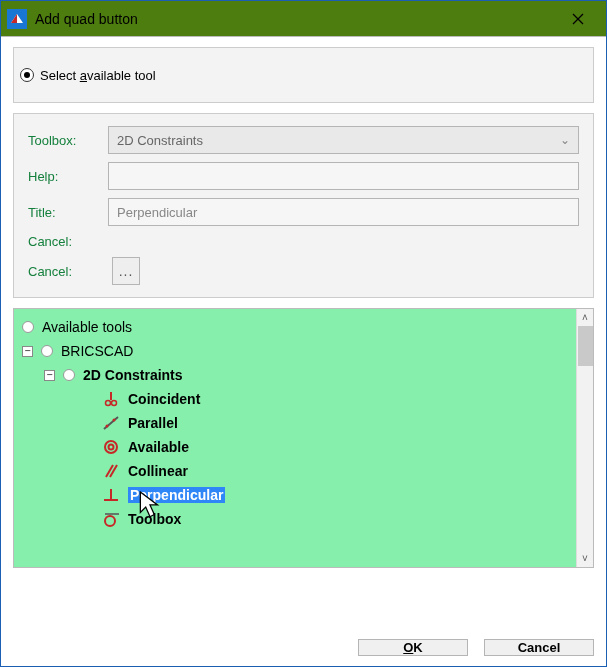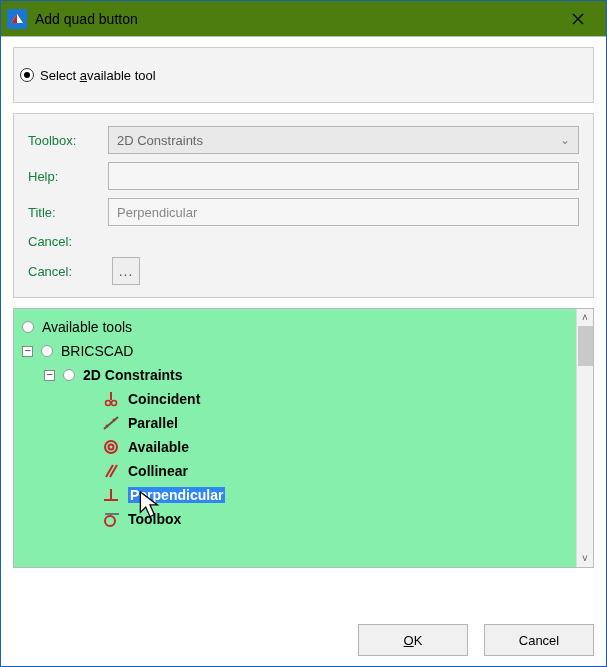--- a/index.html
+++ b/index.html
@@ -115,22 +115,22 @@
   .constraint-icon {
     width:18px; height:18px; display:flex; align-items:center; justify-content:center;
     margin-right:4px;
   }
   .footer {
     position:absolute;
     bottom:10px; left:12px; right:12px;
     display:flex; justify-content:flex-end; gap:16px;
   }
   .btn {
-    width:110px; height:32px; border:1px solid #b5b5b5; background:#f0f0f0;
-    display:flex; align-items:center; justify-content:center;
+    width:110px; height:17px; border:1px solid #b5b5b5; background:#f0f0f0;
+    display:flex; align-items:center; justify-content:center;font-weight:bold;
   }
   .u { text-decoration: underline; }
   .cursor-svg {
     position:absolute;
     width:24px; height:30px;
     pointer-events:none;
   }
 </style>
 </head>
 <body>

